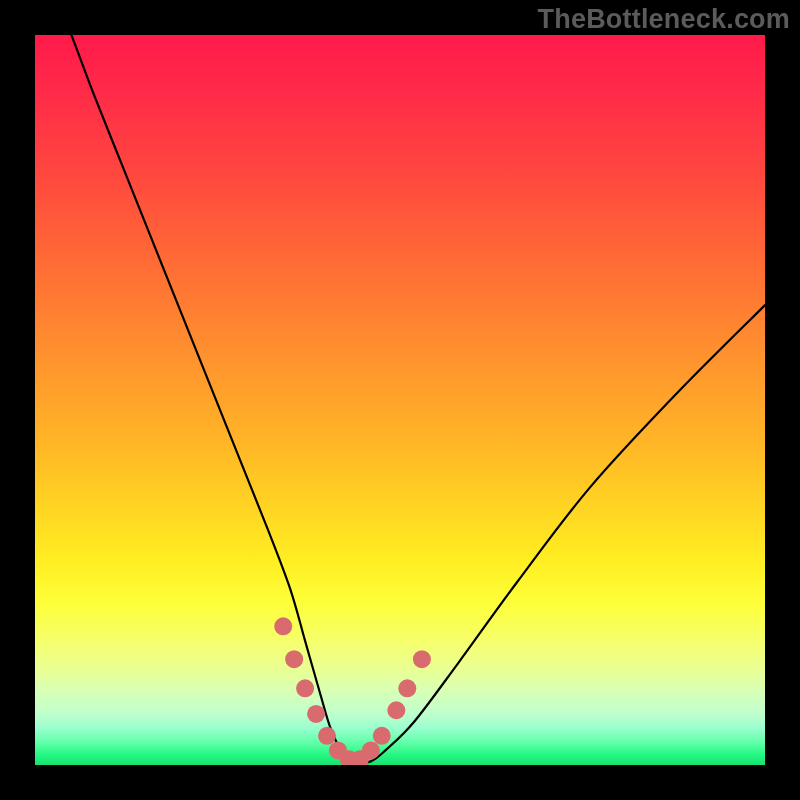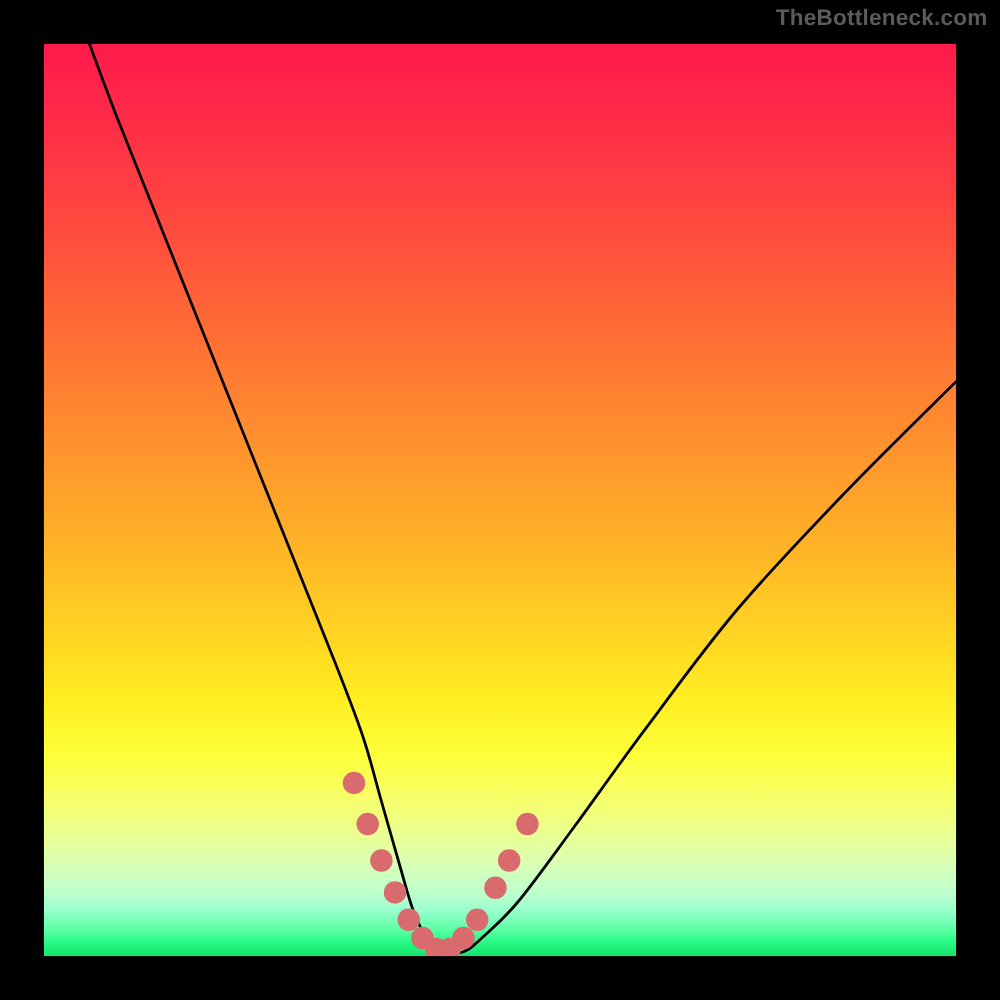--- a/index.html
+++ b/index.html
@@ -15,21 +15,21 @@
     position: relative;
     width: 800px;
     height: 800px;
     background: #000;
   }
   .watermark {
     position: absolute;
     top: 4px;
     right: 10px;
     color: #5b5b5b;
-    font-size: 18px;
+    font-size: 27px;
     font-weight: 600;
     letter-spacing: 0.2px;
     z-index: 50;
     user-select: none;
   }
   .plot {
     position: absolute;
     left: 35px;
     top: 35px;
     width: 730px;

